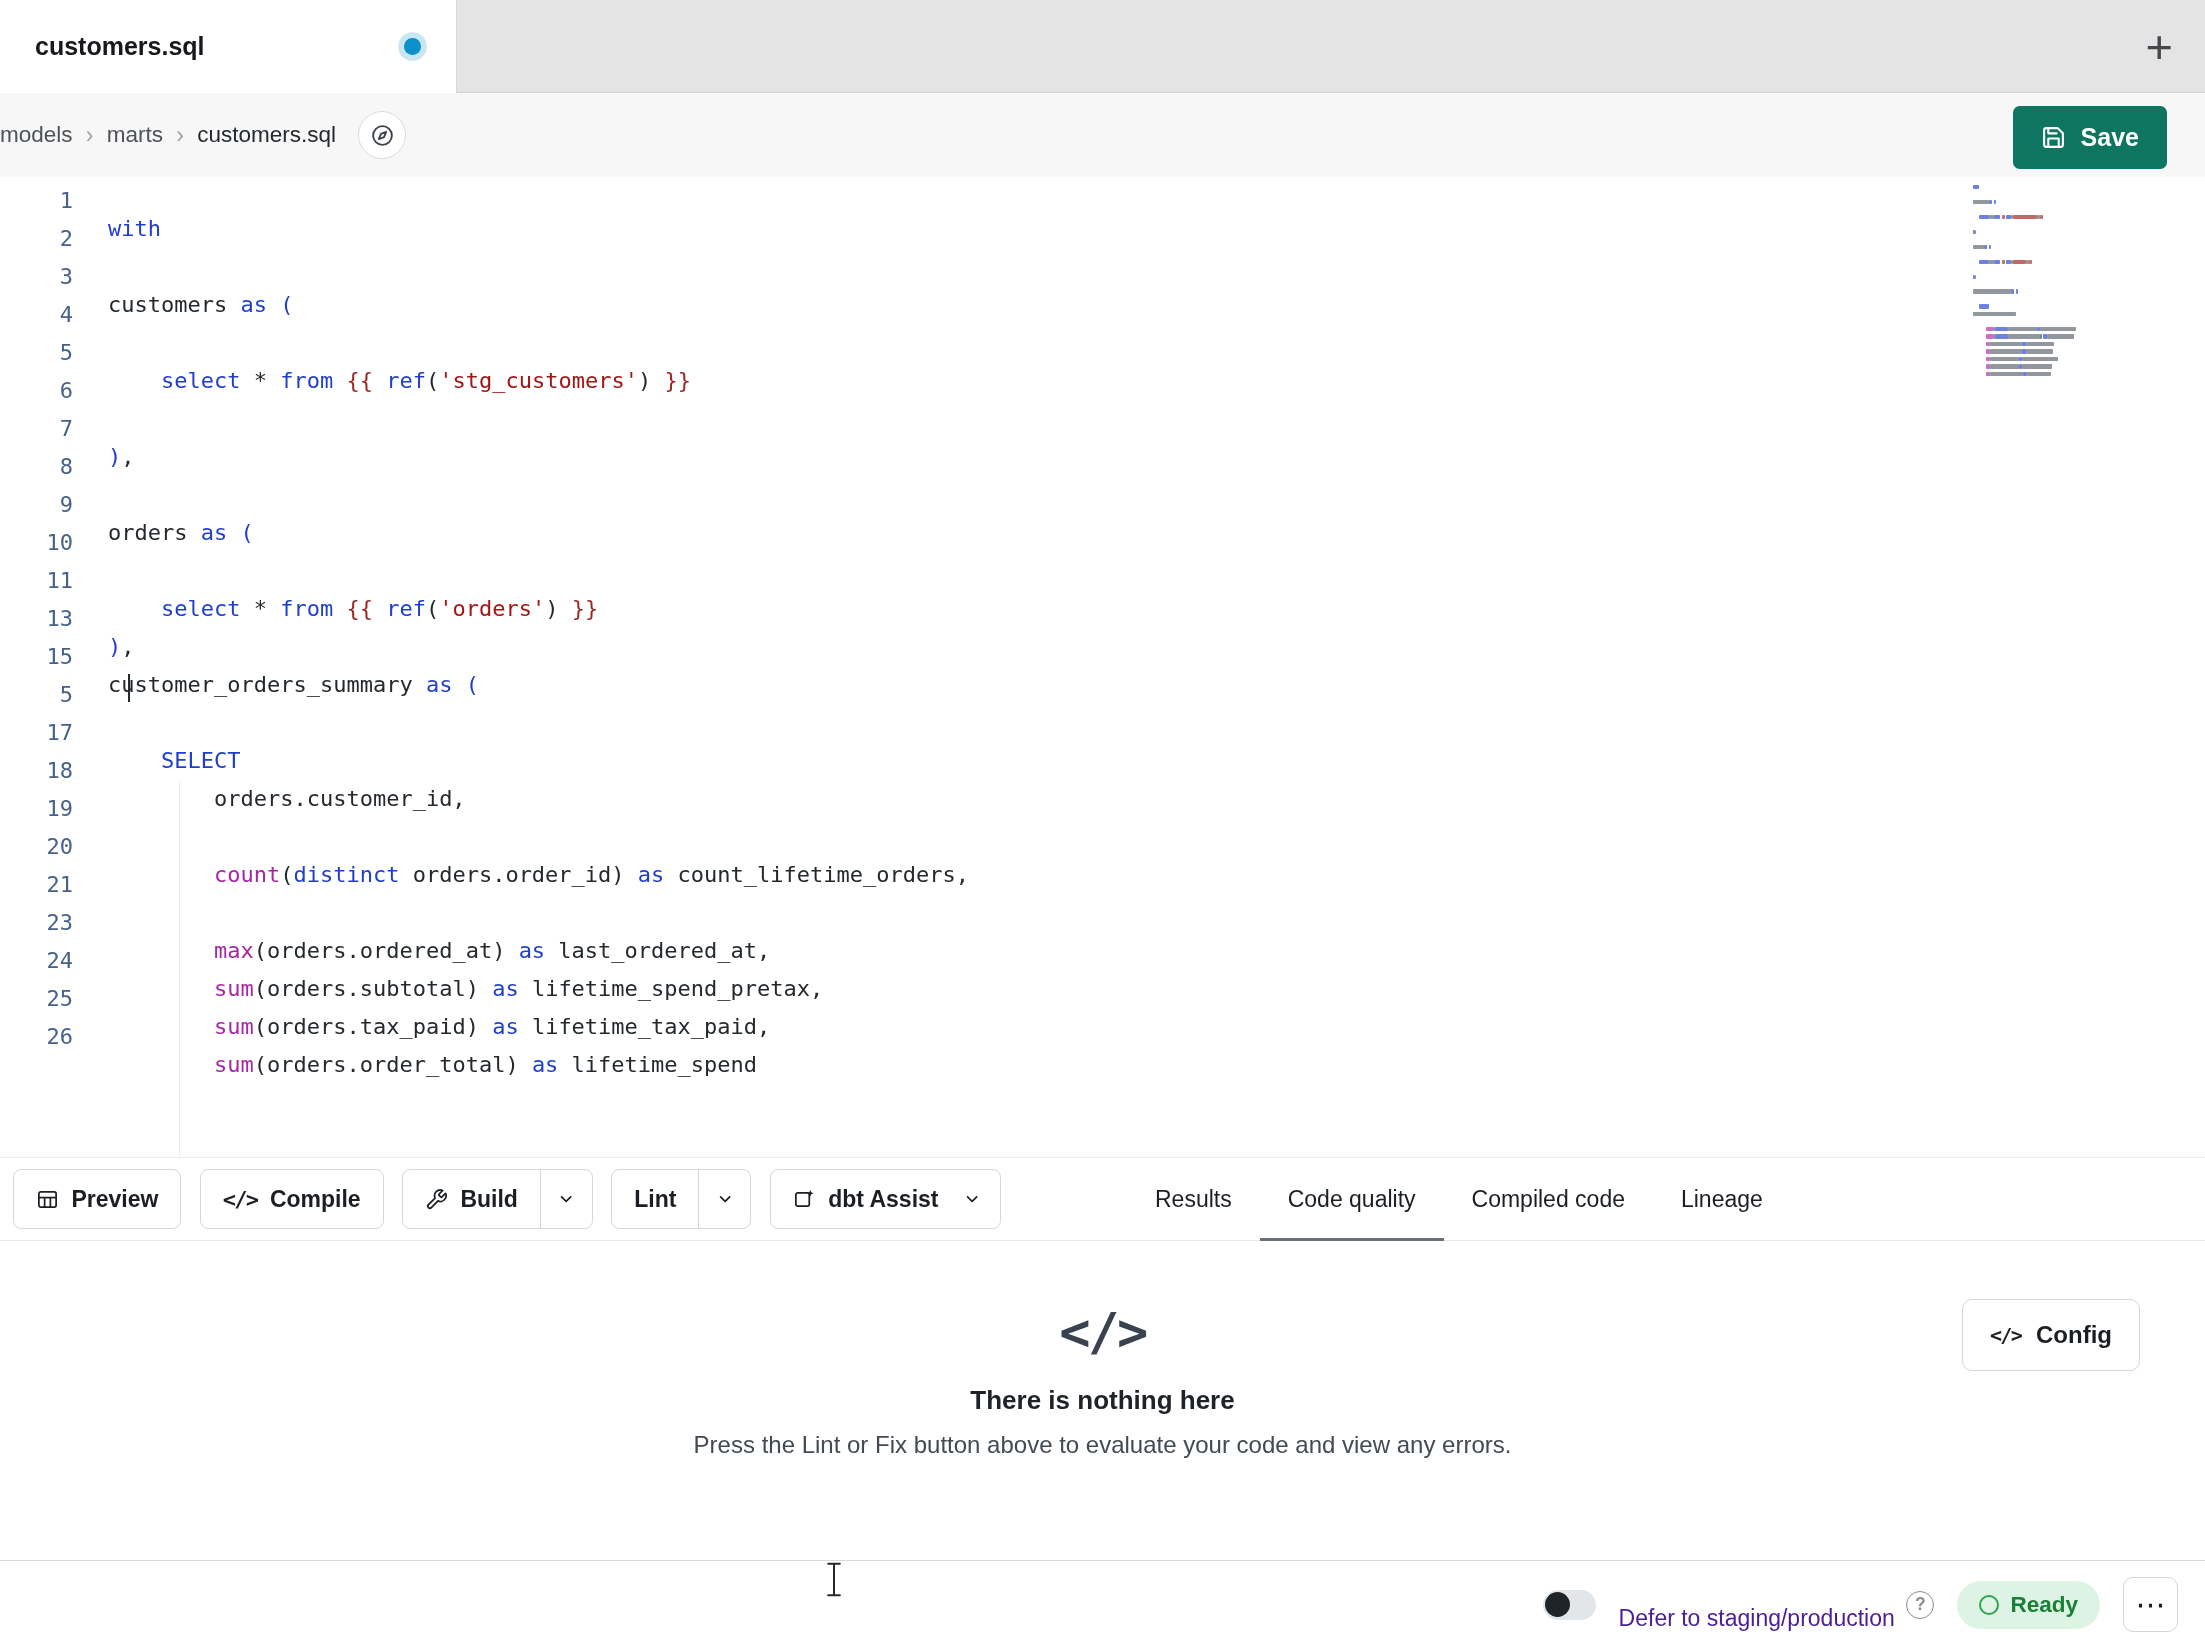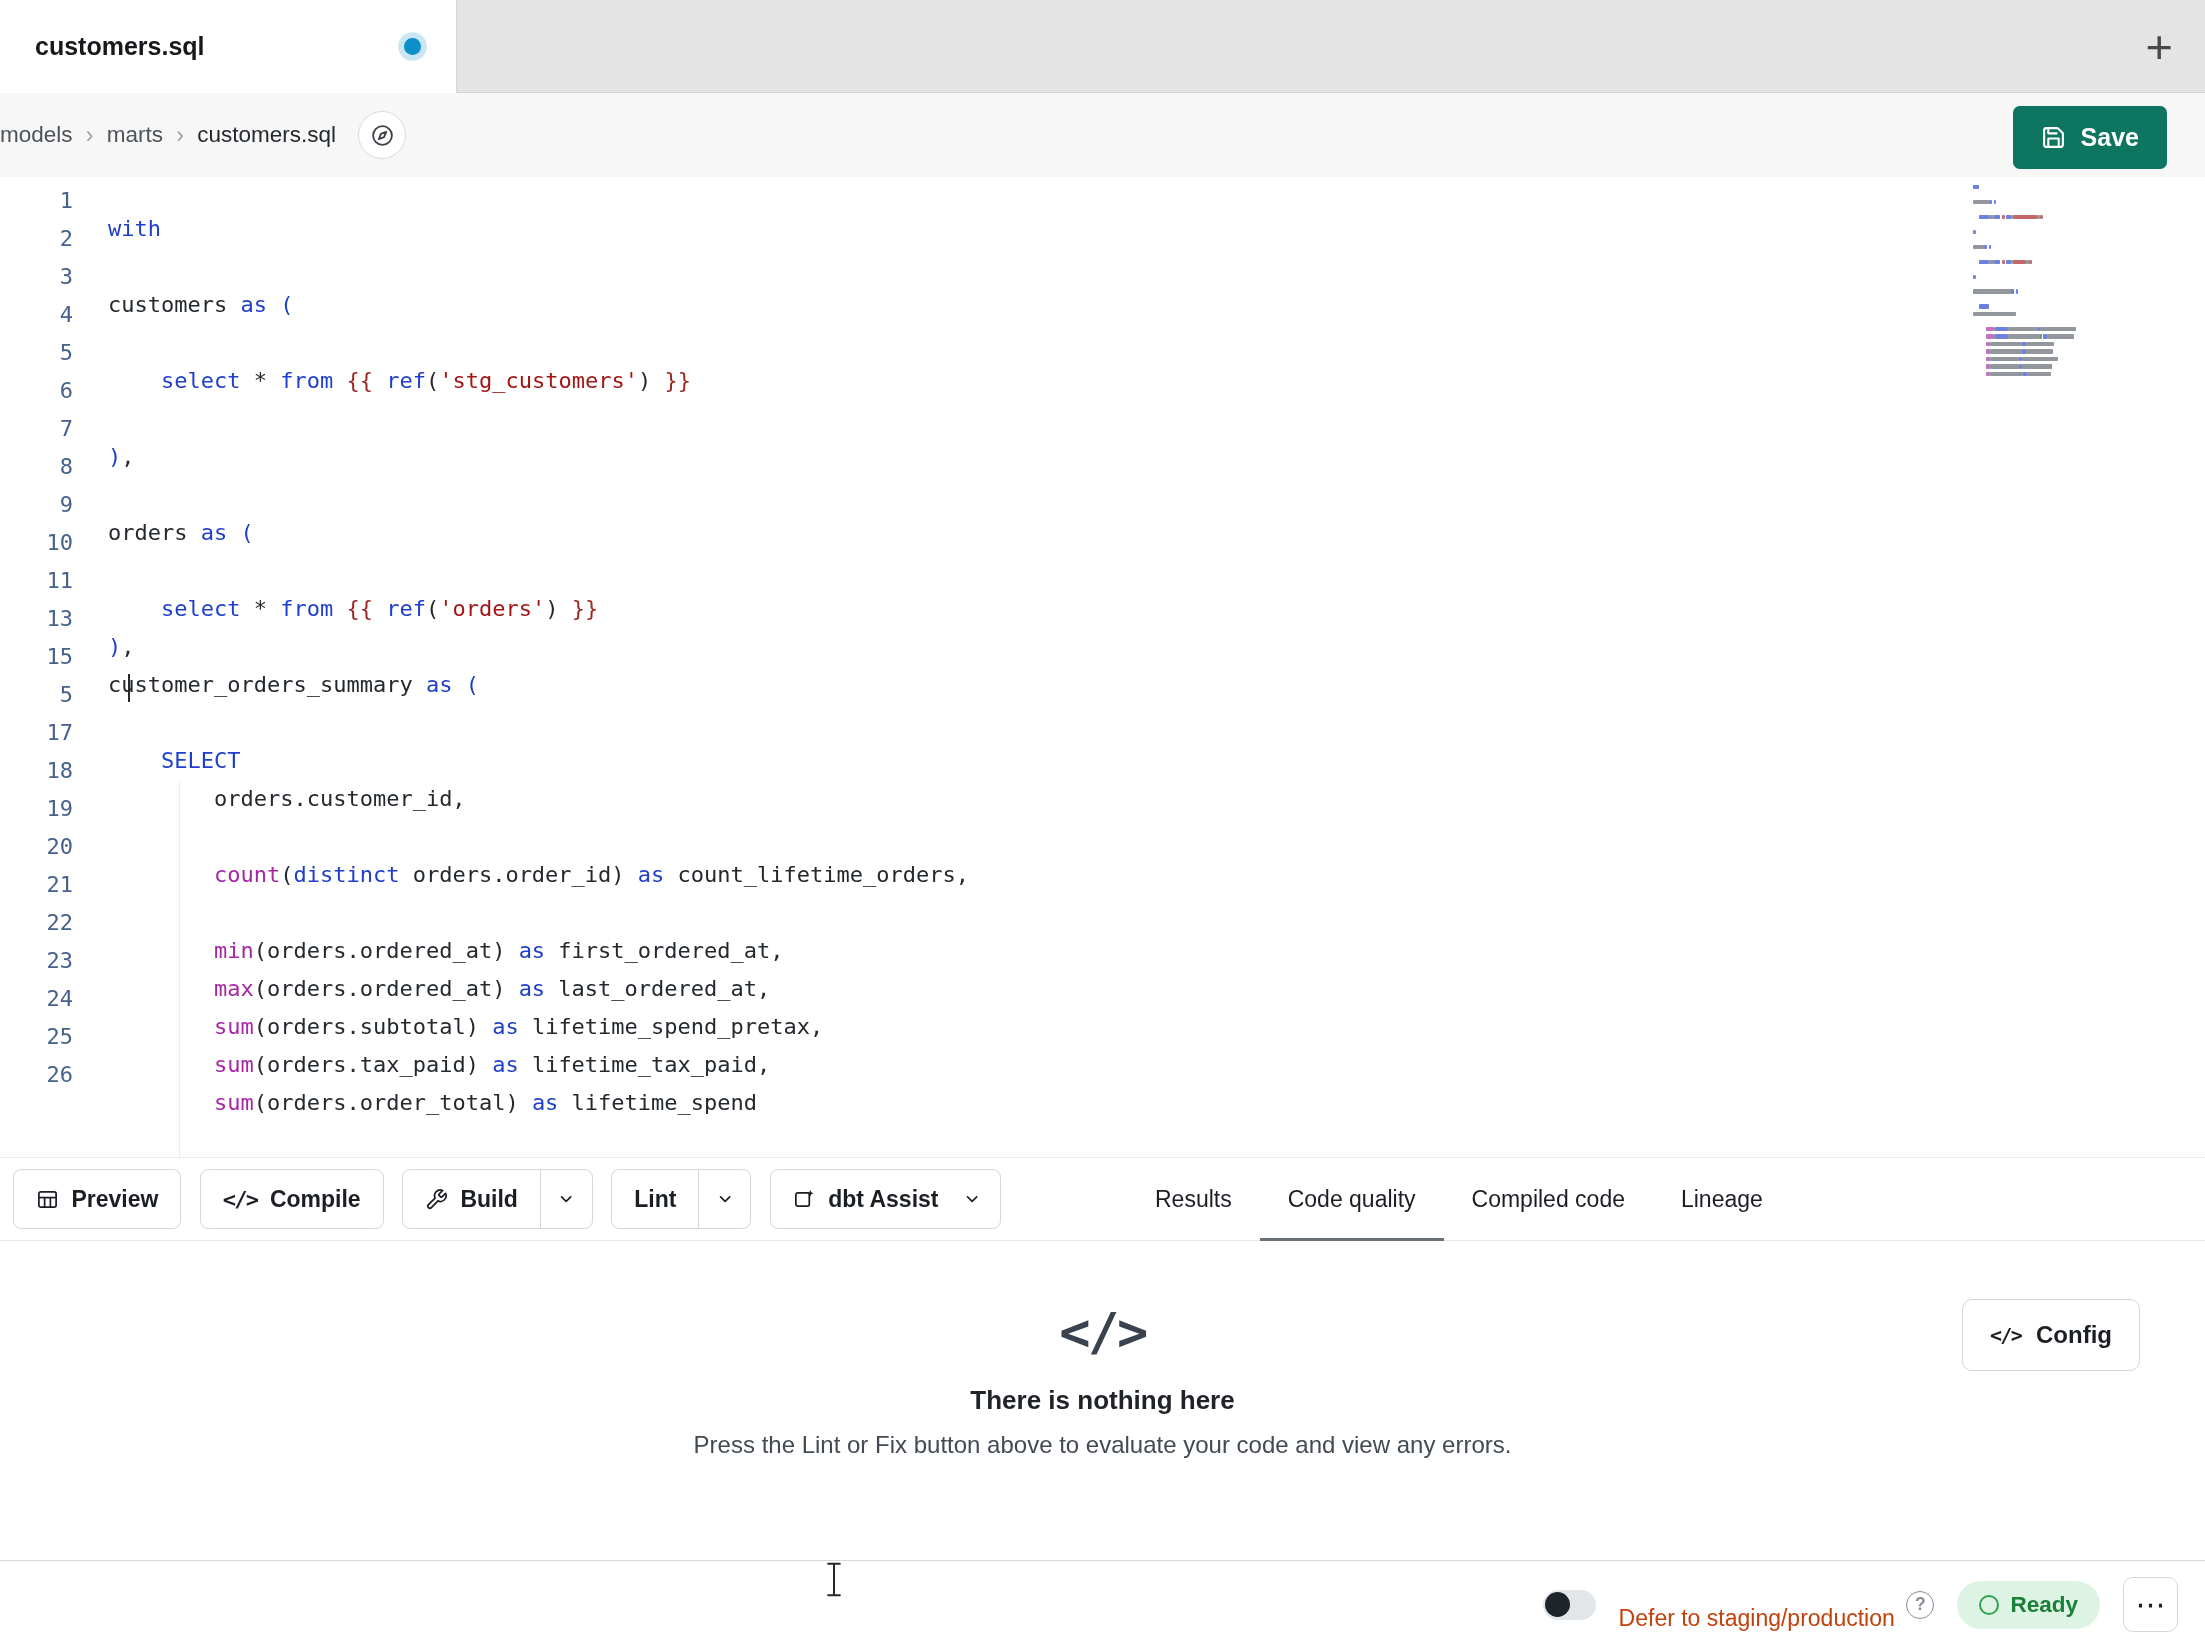--- a/index.html
+++ b/index.html
@@ -64,21 +64,21 @@
   .empty-title { margin-top: 23px; font-size: 26px; font-weight: 700; color: #1f2328; }
   .empty-sub { margin-top: 15px; font-size: 24px; color: #424a53; }
   .config-btn { position: absolute; right: 65px; top: 57px; height: 72px; padding: 0 27px; background: #fff; border: 1.7px solid #d3d6da; border-radius: 10px; font-size: 24px; font-weight: 600; color: #1b1f24; display: flex; align-items: center; gap: 15px; cursor: pointer; font-family: inherit; }
   .config-btn .icon-slash { font-size: 20px; }
 
   
   .statusbar { position: absolute; bottom: 0; left: 0; right: 0; height: 88px; background: #fff; border-top: 1.7px solid #d9d9d9; display: flex; align-items: center; justify-content: flex-end; padding-right: 27px; gap: 23px; }
   .toggle { position: relative; width: 53px; height: 30px; border-radius: 15px; background: #e3e6e9; cursor: pointer; flex: none; }
   .toggle .knob { position: absolute; left: 2.5px; top: 2.5px; width: 25px; height: 25px; border-radius: 50%; background: #1f242a; }
   .defer-group { display: flex; align-items: center; gap: 11.7px; }
-  .defer-label { font-size: 23px; color: #c2410c; margin-top: 27px; }
+  .defer-label { font-size: 23px; color: #4c1d95; margin-top: 27px; }
   .help-circle { width: 28px; height: 28px; border-radius: 50%; border: 1.7px solid #878e95; color: #878e95; font-size: 17.5px; font-weight: 700; display: flex; align-items: center; justify-content: center; cursor: pointer; }
   .ready-pill { height: 48px; padding: 0 22px; border-radius: 24px; background: var(--c-ready-bg); color: var(--c-ready-text); font-size: 22.5px; font-weight: 600; display: flex; align-items: center; gap: 11px; }
   .ready-ring { width: 20px; height: 20px; border-radius: 50%; border: 2.5px solid var(--c-ready-ring); }
   .more-btn { width: 55px; height: 55px; border: 1.7px solid #d3d6da; border-radius: 10px; background: #fff; font-size: 30px; color: #1b1f24; display: flex; align-items: center; justify-content: center; cursor: pointer; }
 
   .mouse-cursor { position: absolute; left: 824px; top: 1561px; pointer-events: none; }
   svg.ic { display: block; }
 </style>
 </head>
 <body>
@@ -188,24 +188,20 @@
           <span class="code-text"></span>
         </div>
         <div class="code-line">
           <span class="gutter">20</span>
           <span class="code-text"><span class="tok-pl">        </span><span class="tok-fn">count</span><span class="tok-pl">(</span><span class="tok-kw">distinct</span><span class="tok-pl"> orders.order_id) </span><span class="tok-kw">as</span><span class="tok-pl"> count_lifetime_orders,</span></span>
         </div>
         <div class="code-line">
           <span class="gutter">21</span>
         </div>
         <div class="code-line">
-          <span class="gutter">22</span>
-          <span class="code-text"><span class="tok-pl">        </span><span class="tok-fn">min</span><span class="tok-pl">(orders.ordered_at) </span><span class="tok-kw">as</span><span class="tok-pl"> first_ordered_at,</span></span>
-        </div>
-        <div class="code-line">
           <span class="gutter">23</span>
           <span class="code-text"><span class="tok-pl">        </span><span class="tok-fn">max</span><span class="tok-pl">(orders.ordered_at) </span><span class="tok-kw">as</span><span class="tok-pl"> last_ordered_at,</span></span>
         </div>
         <div class="code-line">
           <span class="gutter">24</span>
           <span class="code-text"><span class="tok-pl">        </span><span class="tok-fn">sum</span><span class="tok-pl">(orders.subtotal) </span><span class="tok-kw">as</span><span class="tok-pl"> lifetime_spend_pretax,</span></span>
         </div>
         <div class="code-line">
           <span class="gutter">25</span>
           <span class="code-text"><span class="tok-pl">        </span><span class="tok-fn">sum</span><span class="tok-pl">(orders.tax_paid) </span><span class="tok-kw">as</span><span class="tok-pl"> lifetime_tax_paid,</span></span>

